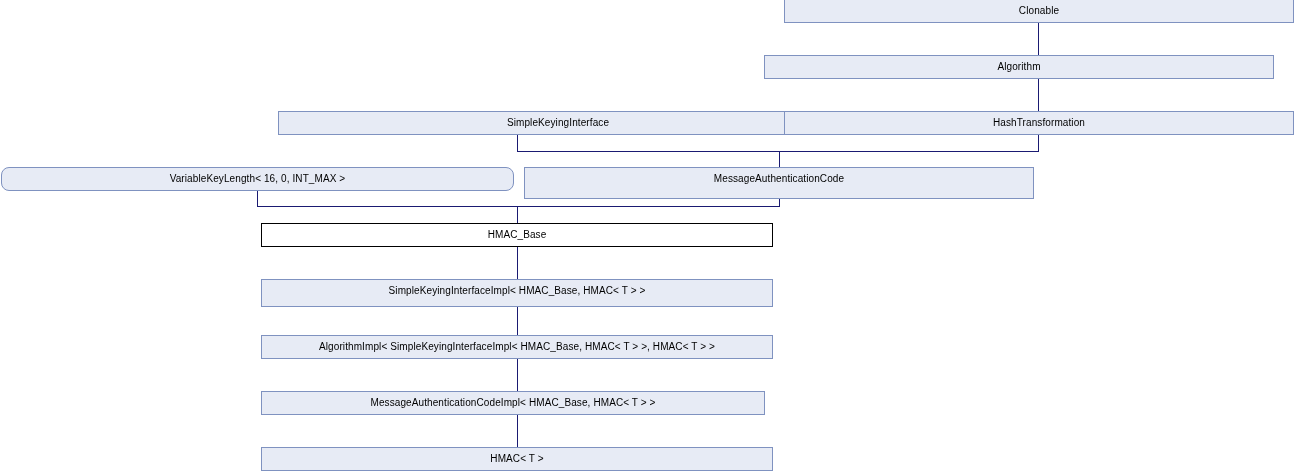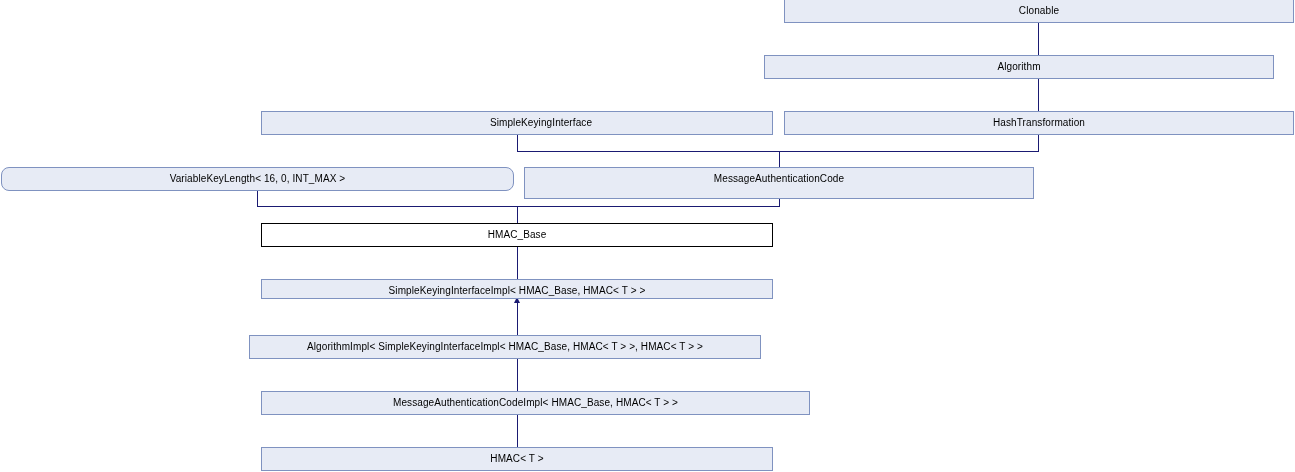--- a/index.html
+++ b/index.html
@@ -74,23 +74,23 @@
       <div class="arrowhead" style="left: 514px; top: 297px;"></div>
       <div class="edge v" style="left: 517px; top: 303px; height: 32px;"></div>
       <div class="arrowhead" style="left: 514px; top: 353px;"></div>
       <div class="edge v" style="left: 517px; top: 359px; height: 32px;"></div>
       <div class="arrowhead" style="left: 514px; top: 409px;"></div>
       <div class="edge v" style="left: 517px; top: 415px; height: 32px;"></div>
     </div>
   <div id="node-layer">
       <div class="node" style="left: 784px; top: -1px; width: 510px; height: 24px;">Clonable</div>
       <div class="node" style="left: 764px; top: 55px; width: 510px; height: 24px;">Algorithm</div>
-      <div class="node" style="left: 261px; top: 111px; width: 512px; height: 24px; padding-left: 48px;">SimpleKeyingInterface</div>
+      <div class="node" style="left: 278px; top: 111px; width: 512px; height: 24px; padding-left: 48px;">SimpleKeyingInterface</div>
       <div class="node" style="left: 784px; top: 111px; width: 510px; height: 24px; text-align: center;">HashTransformation</div>
       <div class="node" style="left: 1px; top: 167px; width: 513px; height: 24px; border-radius: 8px;">VariableKeyLength&lt; 16, 0, INT_MAX &gt;</div>
       <div class="node" style="left: 524px; top: 167px; width: 510px; height: 32px;">MessageAuthenticationCode</div>
       <div class="node current" style="left: 261px; top: 223px; width: 512px; height: 24px;">HMAC_Base</div>
-      <div class="node" style="left: 261px; top: 279px; width: 512px; height: 20px;">SimpleKeyingInterfaceImpl&lt; HMAC_Base, HMAC&lt; T &gt; &gt;</div>
-      <div class="node" style="left: 249px; top: 335px; width: 512px; height: 24px;">AlgorithmImpl&lt; SimpleKeyingInterfaceImpl&lt; HMAC_Base, HMAC&lt; T &gt; &gt;, HMAC&lt; T &gt; &gt;</div>
-      <div class="node" style="left: 261px; top: 391px; width: 549px; height: 24px;">MessageAuthenticationCodeImpl&lt; HMAC_Base, HMAC&lt; T &gt; &gt;</div>
+      <div class="node" style="left: 261px; top: 279px; width: 512px; height: 28px;">SimpleKeyingInterfaceImpl&lt; HMAC_Base, HMAC&lt; T &gt; &gt;</div>
+      <div class="node" style="left: 261px; top: 335px; width: 512px; height: 24px;">AlgorithmImpl&lt; SimpleKeyingInterfaceImpl&lt; HMAC_Base, HMAC&lt; T &gt; &gt;, HMAC&lt; T &gt; &gt;</div>
+      <div class="node" style="left: 261px; top: 391px; width: 504px; height: 24px;">MessageAuthenticationCodeImpl&lt; HMAC_Base, HMAC&lt; T &gt; &gt;</div>
       <div class="node" style="left: 261px; top: 447px; width: 512px; height: 24px;">HMAC&lt; T &gt;</div>
     </div>
 </div>
 
 </body></html>

